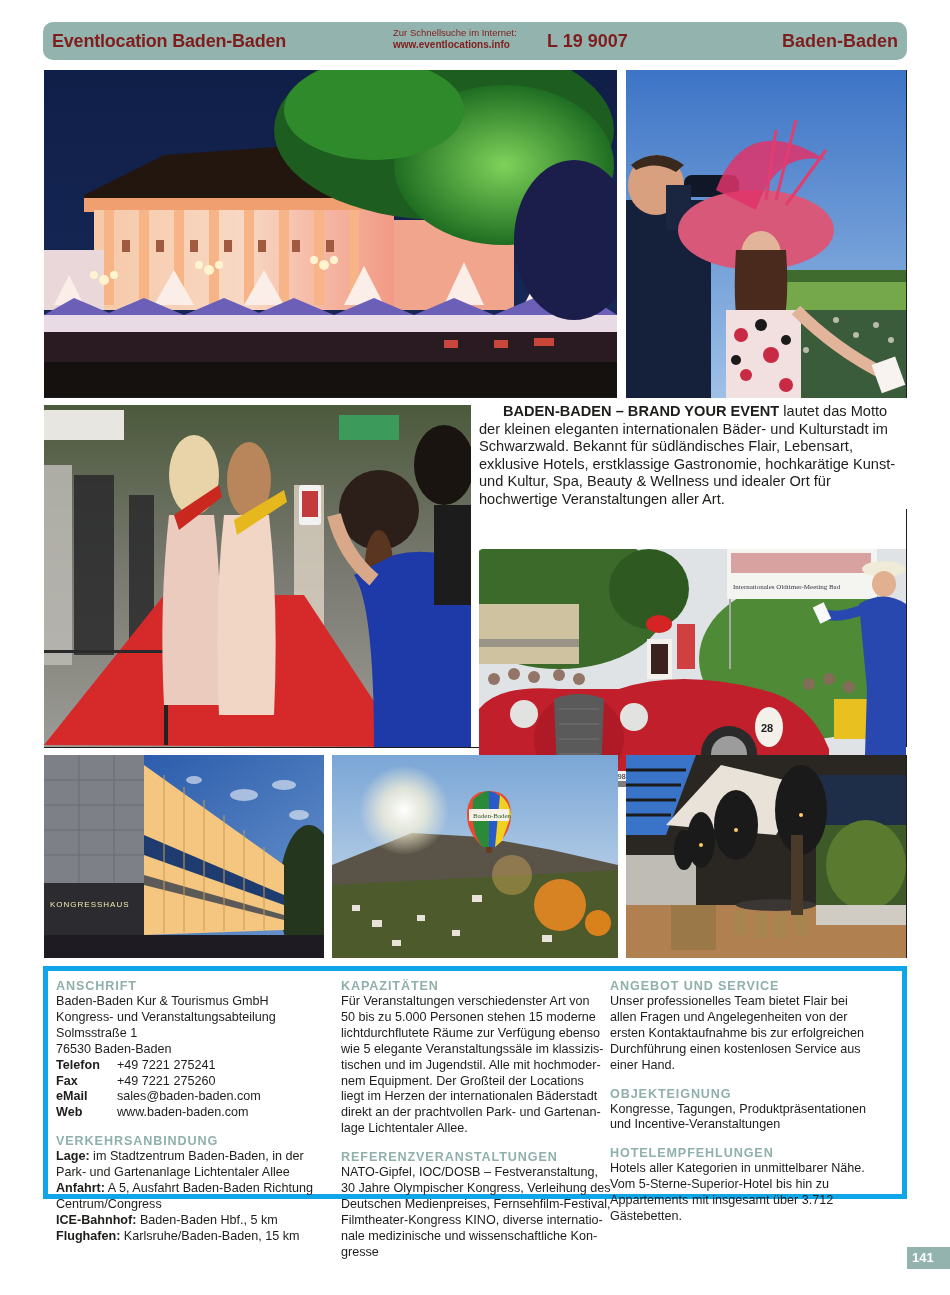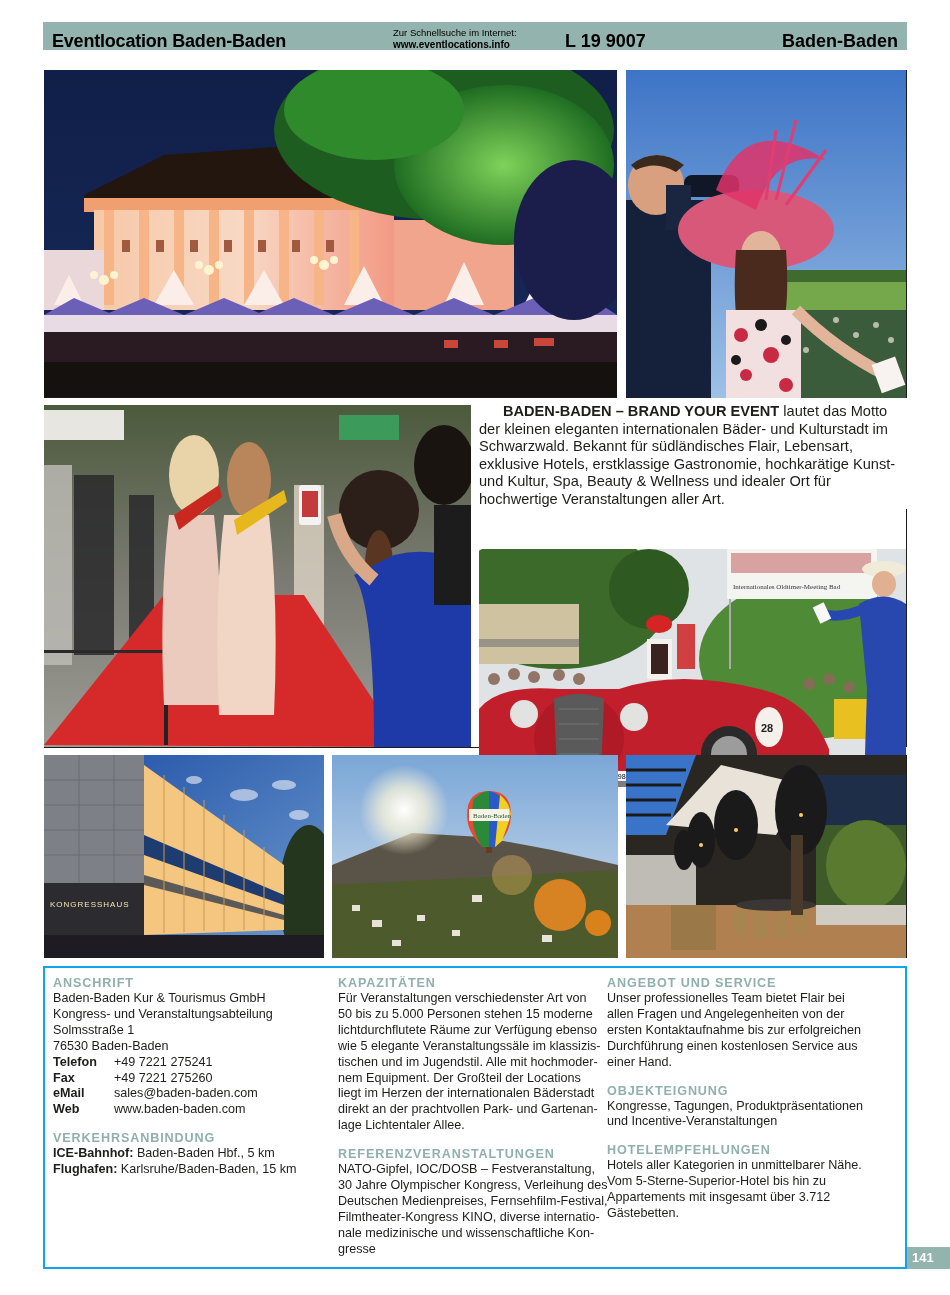--- a/index.html
+++ b/index.html
@@ -1,34 +1,34 @@
 <!DOCTYPE html>
 <html><head>
   <meta charset="utf-8">
   <style>
     * { box-sizing: border-box; margin: 0; padding: 0; }
     html, body { width: 950px; height: 1295px; background: #ffffff; overflow: hidden; }
     body { position: relative; font-family: "DejaVu Sans", "Liberation Sans", sans-serif; color: #1d1d1b; }
 
     
     .header {
-      position: absolute; left: 43px; top: 22px; width: 864px; height: 28px;
-      background: #93b3ae; color: #000000;
+      position: absolute; left: 43px; top: 22px; width: 864px; height: 38px;
+      background: #93b3ae; color: #7f1d1d; border-radius: 10px;
     }
     .header .title-left {
       position: absolute; left: 9px; top: 9px;
       font-family: "Liberation Sans", sans-serif; font-weight: bold; font-size: 18px; letter-spacing: -0.2px;
     }
     .header .search-hint {
       position: absolute; left: 350px; top: 5px; width: 188px; text-align: left;
       font-family: "Liberation Sans", sans-serif; font-size: 9.5px; line-height: 12px;
     }
     .header .search-hint .url { font-weight: bold; font-size: 10px; }
     .header .code {
-      position: absolute; left: 522px; top: 9px;
+      position: absolute; left: 504px; top: 9px;
       font-family: "Liberation Sans", sans-serif; font-weight: bold; font-size: 18px;
     }
     .header .title-right {
       position: absolute; right: 9px; top: 9px;
       font-family: "Liberation Sans", sans-serif; font-weight: bold; font-size: 18px;
     }
 
     
     .photo { position: absolute; overflow: hidden; }
     .photo svg { display: block; width: 100%; height: 100%; }
@@ -45,22 +45,22 @@
 
     
     .intro {
       position: absolute; left: 479px; top: 403px; width: 430px;
       font-family: "Liberation Sans", sans-serif; font-size: 14.6px; line-height: 17.6px; color: #1d1d1b;
     }
     .intro b { font-weight: bold; margin-left: 24px; }
 
     
     .info-box {
-      position: absolute; left: 43px; top: 966px; width: 864px; height: 303px;
-      border: 2px solid #0ea5e9; background: #fff;
+      position: absolute; left: 43px; top: 966px; width: 864px; height: 233px;
+      border: 5px solid #0ea5e9; background: #fff;
     }
     .col { position: absolute; top: 7px; font-family: "Liberation Sans", sans-serif; font-size: 12.6px; line-height: 15.9px; color: #1d1d1b; }
     .col-1 { left: 8px; width: 280px; }
     .col-2 { left: 293px; width: 280px; }
     .col-3 { left: 562px; width: 282px; }
     .sec-head {
       font-family: "Liberation Sans", sans-serif; font-weight: bold; font-size: 12.6px; letter-spacing: 0.9px;
       color: #8fb0ab; line-height: 16px; margin-bottom: 0px;
     }
     .sec-gap { height: 12px; }
@@ -476,20 +476,28 @@
       <span>sales@baden-baden.com</span>
     </div>
     <div class="contact-row">
       <span class="lbl">Web</span>
       <span>www.baden-baden.com</span>
     </div>
 
     <div class="sec-gap"></div>
     <div class="sec-head">VERKEHRSANBINDUNG</div>
     <div class="kv">
+      <span class="line"><b>Lage:</b><span> im Stadtzentrum Baden-Baden, in der</span></span>
+      <span class="line">Park- und Gartenanlage Lichtentaler Allee</span>
+    </div>
+    <div class="kv">
+      <span class="line"><b>Anfahrt:</b><span> A 5, Ausfahrt Baden-Baden Richtung</span></span>
+      <span class="line">Centrum/Congress</span>
+    </div>
+    <div class="kv">
       <span class="line"><b>ICE-Bahnhof:</b><span> Baden-Baden Hbf., 5 km</span></span>
     </div>
     <div class="kv">
       <span class="line"><b>Flughafen:</b><span> Karlsruhe/Baden-Baden, 15 km</span></span>
     </div>
   </div>
 
   <div class="col col-2">
     <div class="sec-head">KAPAZITÄTEN</div>
     <span class="line">Für Veranstaltungen verschiedenster Art von</span>

